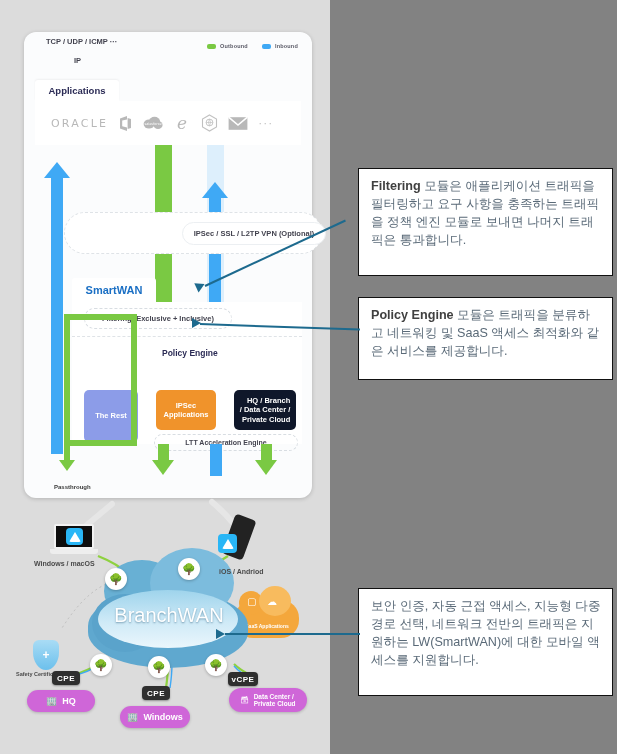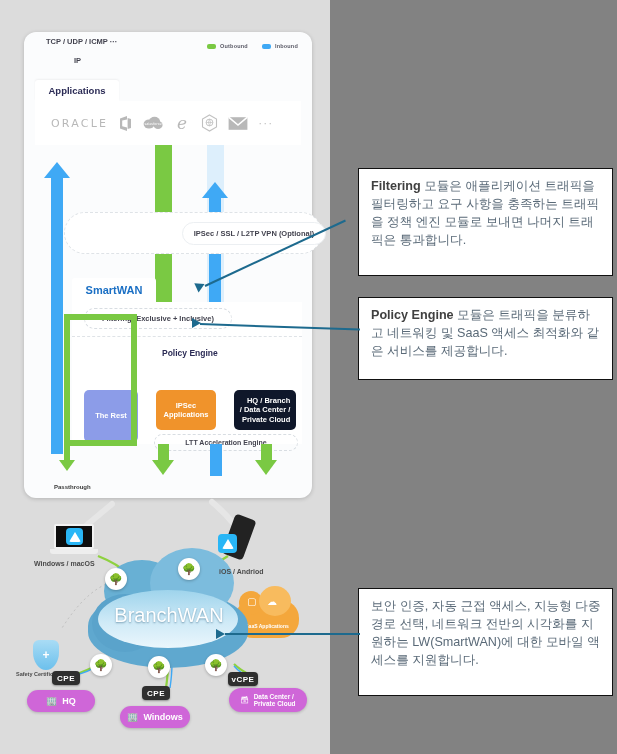--- a/index.html
+++ b/index.html
@@ -346,17 +346,17 @@
   <div class="cl-arrow" style="left:205px;top:285px;width:155px;transform:rotate(-25deg);"></div>
   <div class="cl-head" style="left:196px;top:281px;transform:rotate(155deg);"></div>
 
   <div class="callout" style="left:358px;top:297px;width:255px;height:83px;">
     <span class="kw">Policy Engine</span><span> 모듈은 트래픽을 분류하고 네트워킹 및 SaaS 액세스 최적화와 같은 서비스를 제공합니다.</span>
   </div>
   <div class="cl-arrow" style="left:200px;top:323px;width:160px;transform:rotate(2deg);"></div>
   <div class="cl-head" style="left:192px;top:318px;transform:rotate(180deg);"></div>
 
   <div class="callout" style="left:358px;top:588px;width:255px;height:108px;">
-    <span>보안 인증, 자동 근접 액세스, 지능형 다중 경로 선택, 네트워크 전반의 시각화를 지원하는 LW(SmartWAN)에 대한 모바일 액세스를 지원합니다.</span>
+    <span>보안 인증, 자동 근접 액세스, 지능형 다중 경로 선택, 네트워크 전반의 트래픽은 지원하는 LW(SmartWAN)에 대한 모바일 액세스를 지원합니다.</span>
   </div>
   <div class="cl-arrow" style="left:225px;top:633px;width:135px;"></div>
   <div class="cl-head" style="left:216px;top:629px;transform:rotate(180deg);"></div>
 </div>
 
 </body></html>

